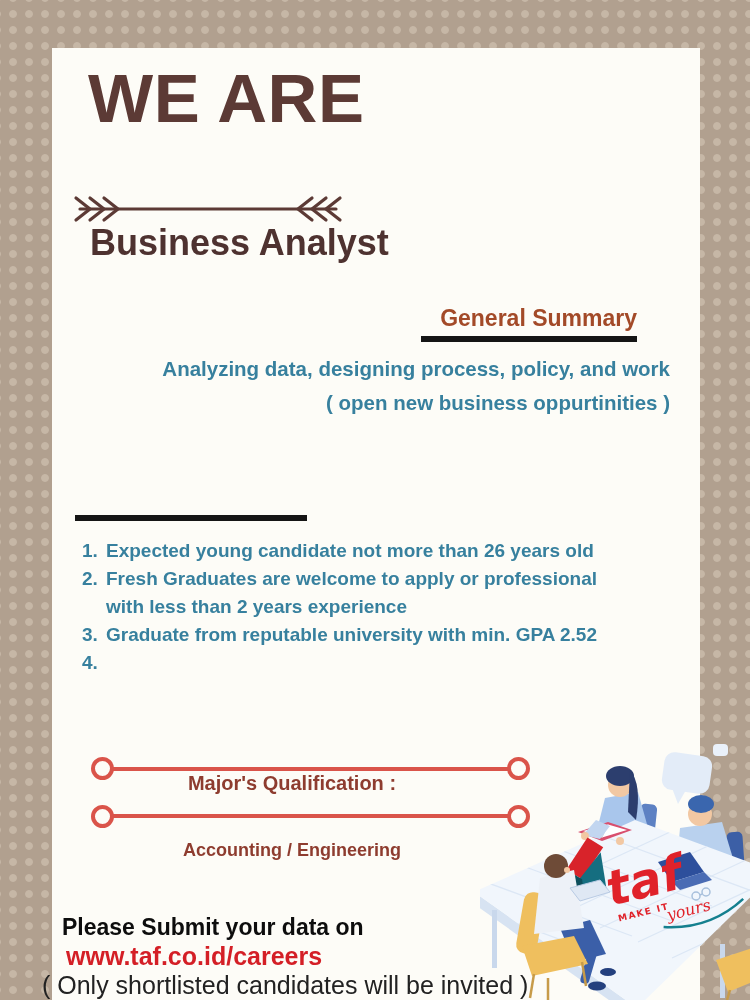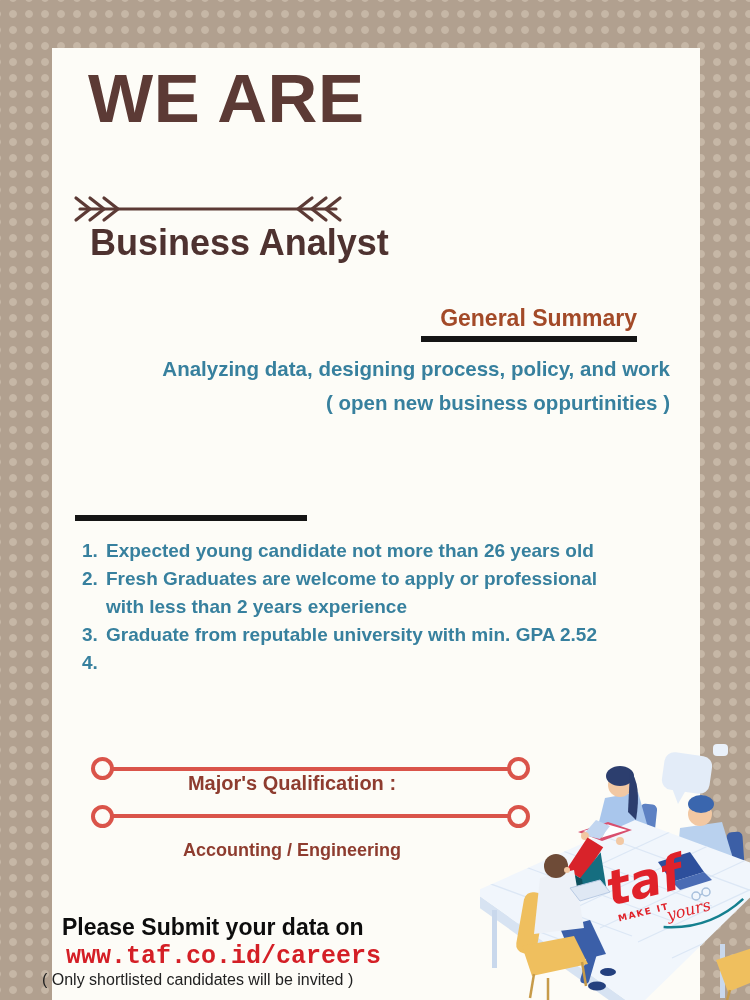--- a/index.html
+++ b/index.html
@@ -32,22 +32,22 @@
   .qual-line.bottom{top:814px;}
   .qual-dot{width:15px;height:15px;border:4px solid #da544a;border-radius:50%;background:#fdfcf7;}
   .qd-tl{left:91px;top:757px;} .qd-tr{left:507px;top:757px;}
   .qd-bl{left:91px;top:805px;} .qd-br{left:507px;top:805px;}
   .qual-title{left:132px;top:772px;width:320px;text-align:center;font-size:20px;
               font-weight:800;color:#8e3c2f;}
   .qual-value{left:132px;top:796px;width:320px;text-align:center;font-size:18px;
               font-weight:800;color:#8e3c2f;margin-top:44px;}
   .illu{left:480px;top:740px;}
   .submit{left:62px;top:914px;font-size:23px;font-weight:800;color:#0d0d0d;text-align:right;}
-  .url{left:66px;top:942px;font-size:25px;font-weight:800;color:#d41f26;font-family:Liberation Mono, monospace;}
-  .note{left:42px;top:971px;font-size:16px;font-weight:400;color:#222222;white-space:nowrap;}
+  .url{left:66px;top:942px;font-size:25px;font-weight:800;color:#d41f26;}
+  .note{left:42px;top:971px;font-size:25px;font-weight:400;color:#222222;white-space:nowrap;}
 </style>
 </head>
 <body>
 
 <div class="page">
   <div class="abs card"></div>
 
   <div class="abs title"><span>WE ARE</span><br></div>
 
   <svg class="abs arrow" width="272" height="28" viewBox="0 0 272 28">

